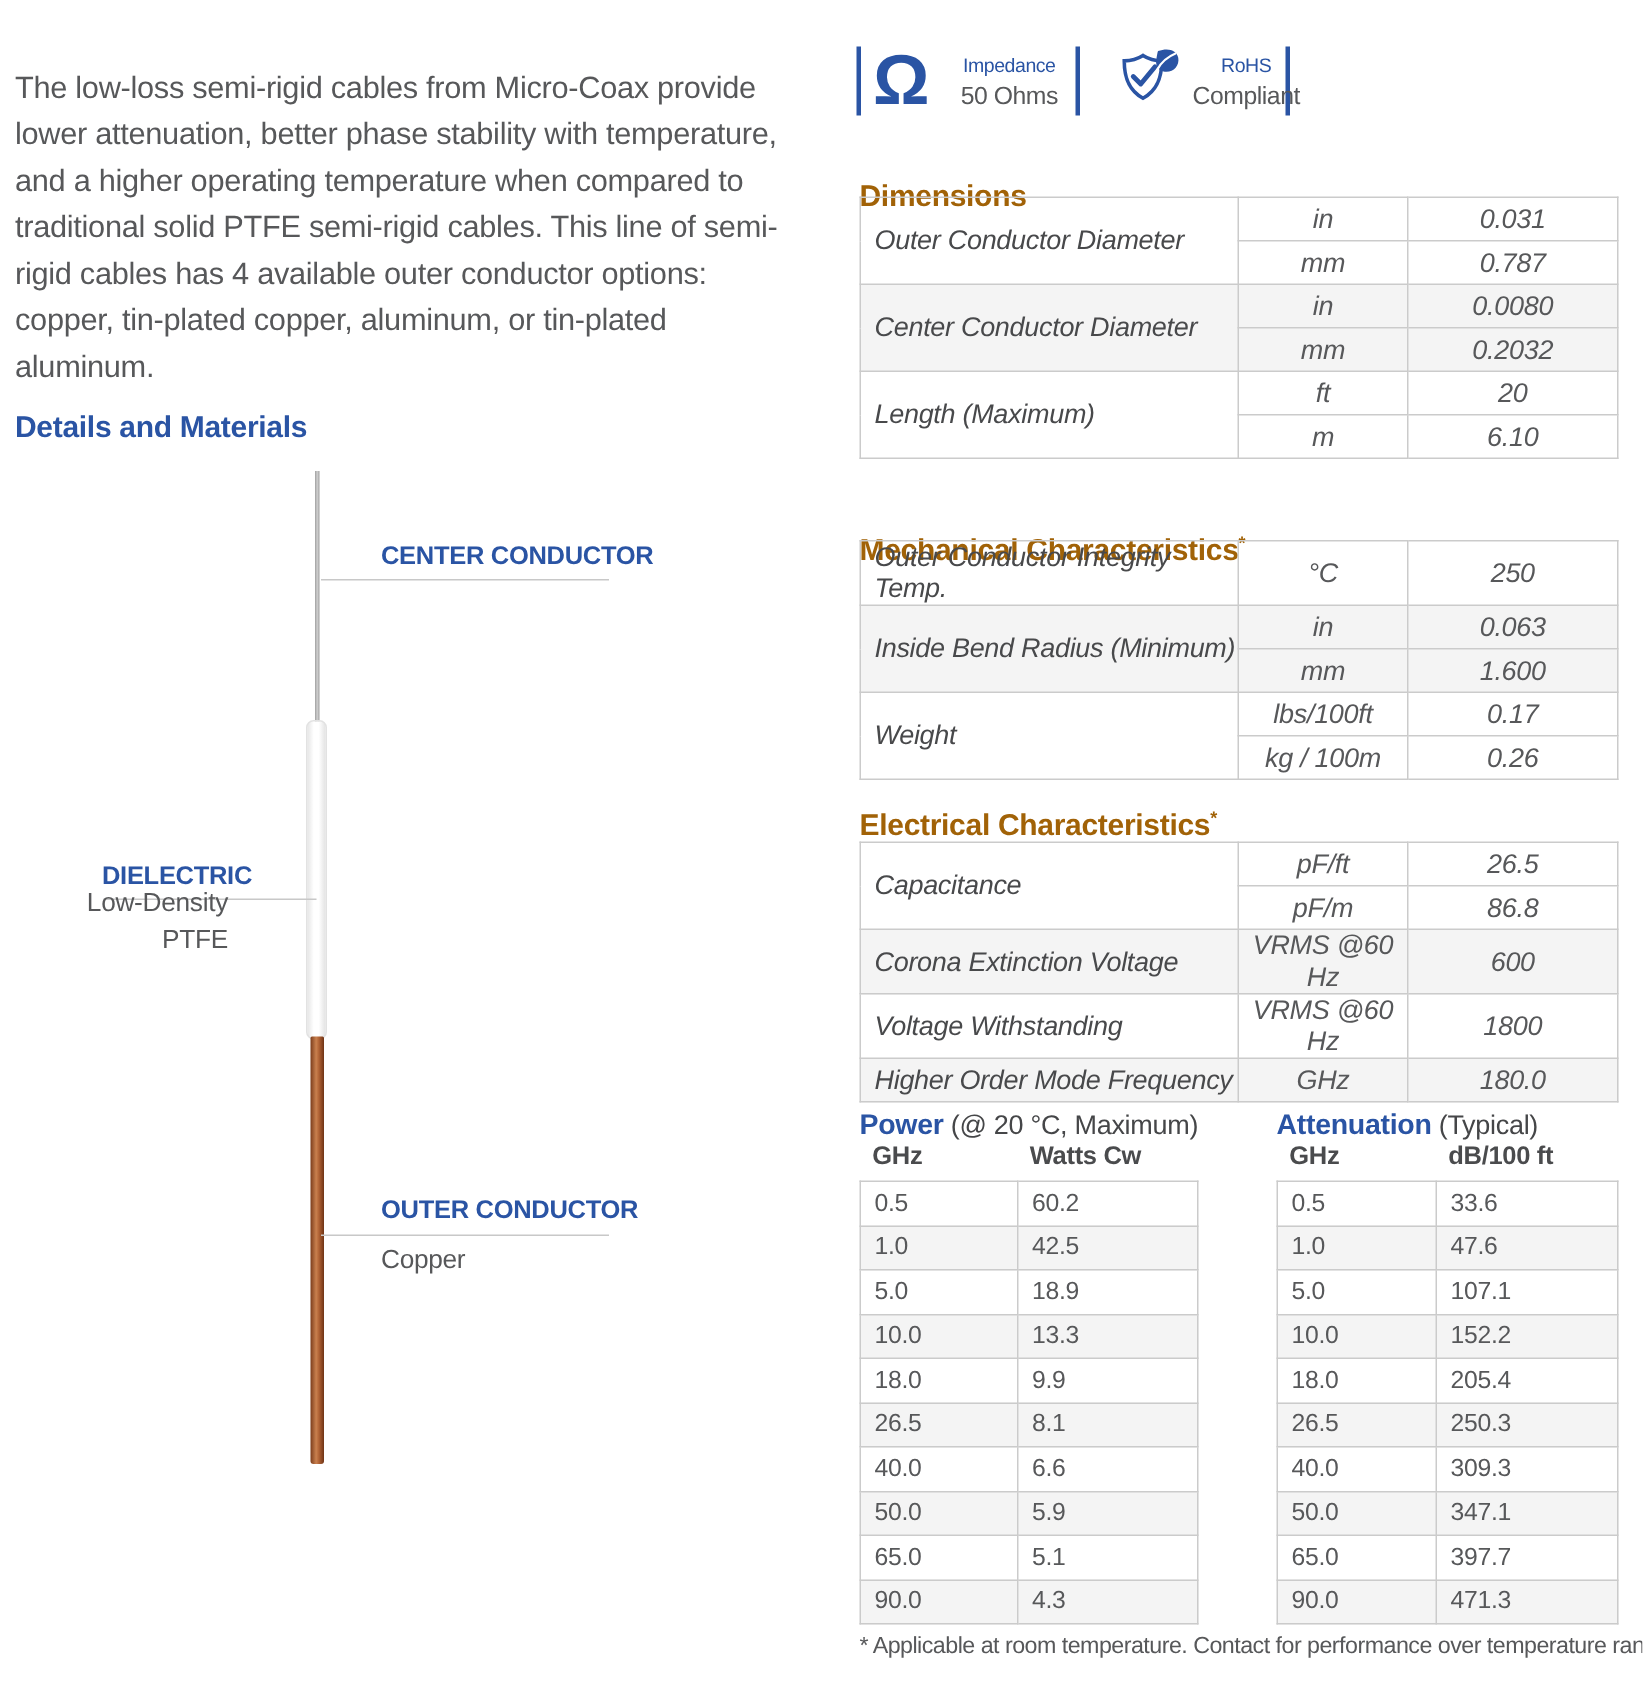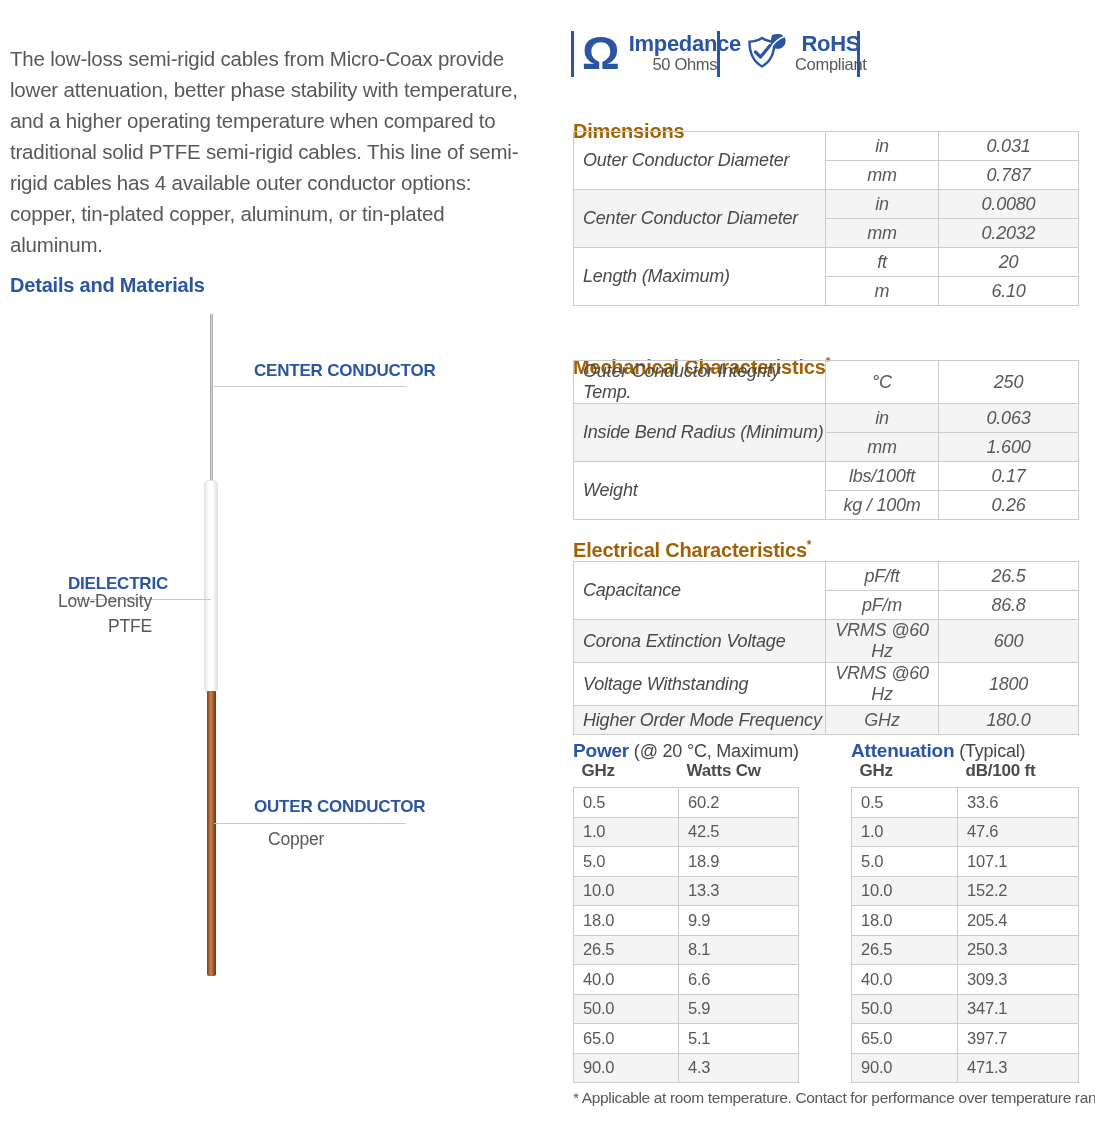--- a/index.html
+++ b/index.html
@@ -26,30 +26,30 @@
   .center-title{left:254px;top:361px;}
   .center-rule{left:214px;top:386px;width:192px;}
   .center-sub{left:254px;top:390px;width:178px;}
 
   .dielectric-title{left:68px;top:574px;}
   .dielectric-rule{left:69px;top:599px;width:142px;}
   .dielectric-sub{left:48px;top:589px;width:104px;text-align:right;}
 
   .outer-title{left:254px;top:797px;}
   .outer-rule{left:214px;top:823px;width:192px;}
-  .outer-sub{left:268px;top:827px;text-align:right;}
+  .outer-sub{left:254px;top:827px;text-align:right;}
 
   
   .badges{left:571px;top:31px;height:46px;display:flex;border-right:3px solid #2a54a4;}
   .badge{display:flex;align-items:center;border-left:3px solid #2a54a4;box-sizing:border-box;}
   .badge-1{width:146px;padding-left:8px;gap:9px;}
   .badge-2{width:217px;padding-left:13px;gap:9px;}
   .badge-3{width:140px;padding-left:26px;gap:8px;}
   .badge-text{display:flex;flex-direction:column;align-items:center;flex:1;margin-top:-2px;}
-  .badge-title{font-size:22px;font-weight:700;color:#2a54a4;line-height:21px;letter-spacing:-0.3px;white-space:nowrap;}
+  .badge-title{font-size:13px;font-weight:400;color:#2a54a4;line-height:21px;letter-spacing:-0.3px;white-space:nowrap;}
   .badge-value{font-size:16.5px;color:#57585a;line-height:20px;letter-spacing:-0.3px;white-space:nowrap;}
   .omega{font-size:47px;line-height:40px;font-weight:700;color:#2a54a4;margin-top:-3px;}
 
   
   .section-heading{font-size:20px;font-weight:700;color:#a16207;letter-spacing:-0.2px;}
   .section-heading sup{font-size:12px;}
   .h-dim{left:573px;top:100px;}
   .h-mech{left:573px;top:335px;}
   .h-elec{left:573px;top:518px;}
 

